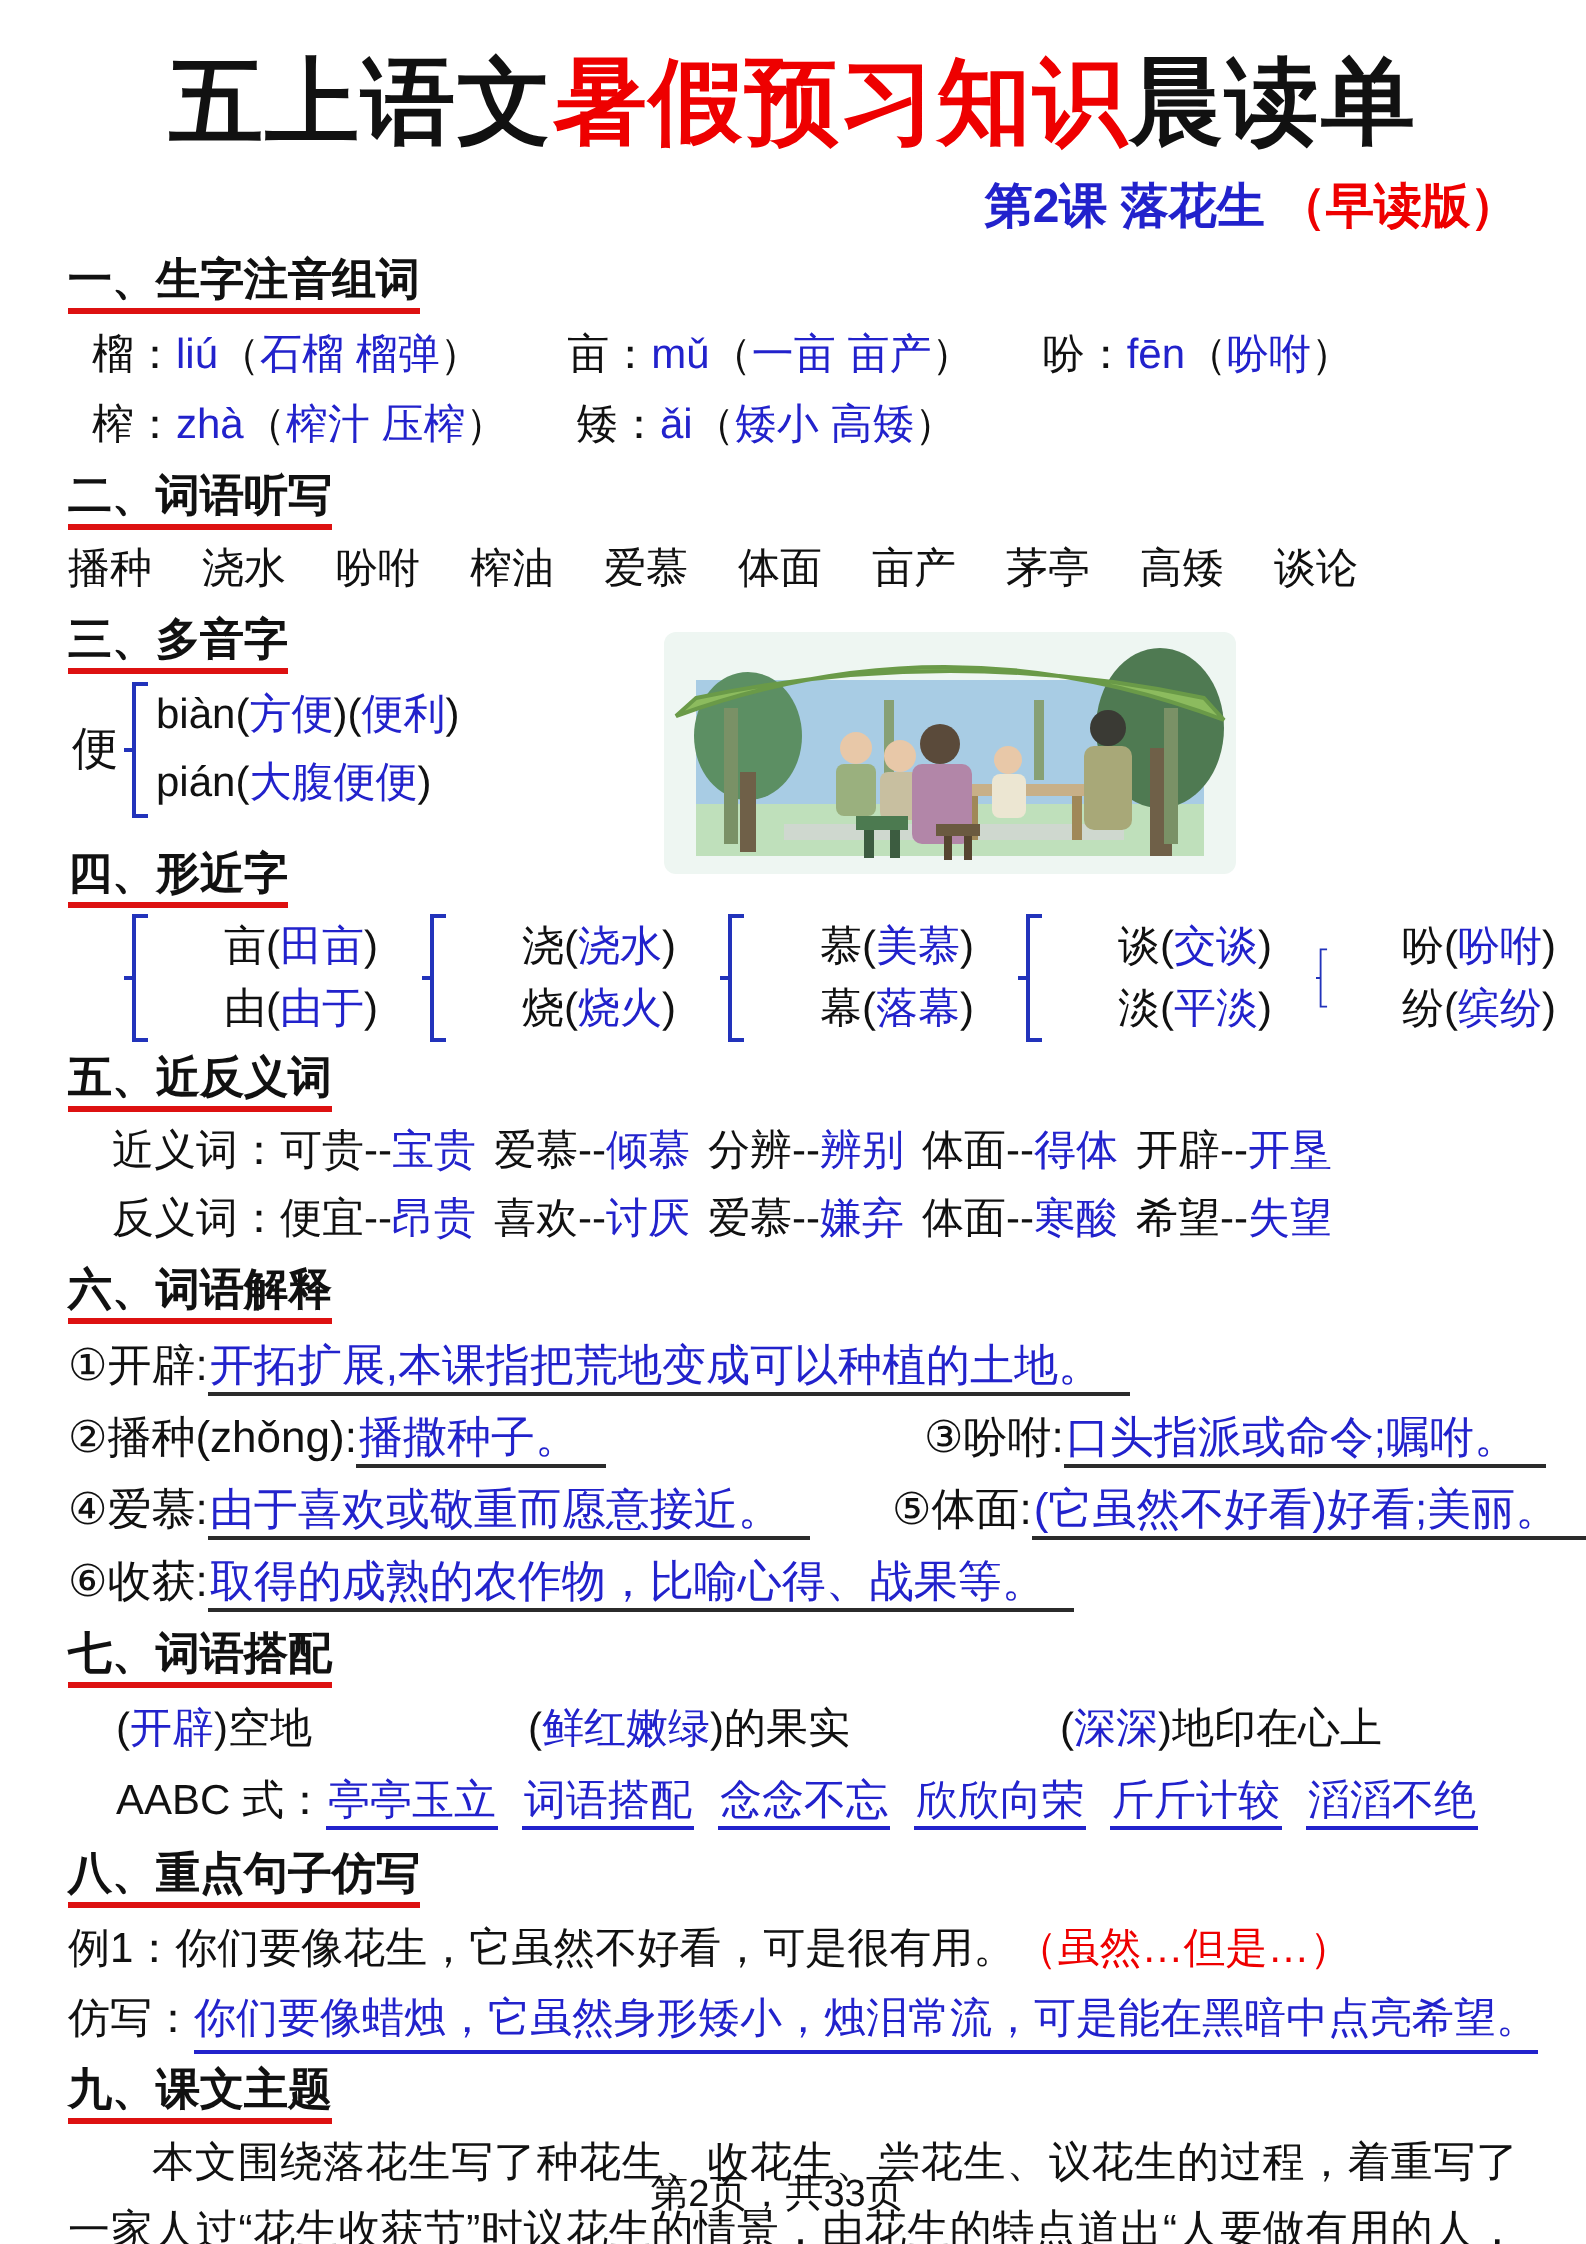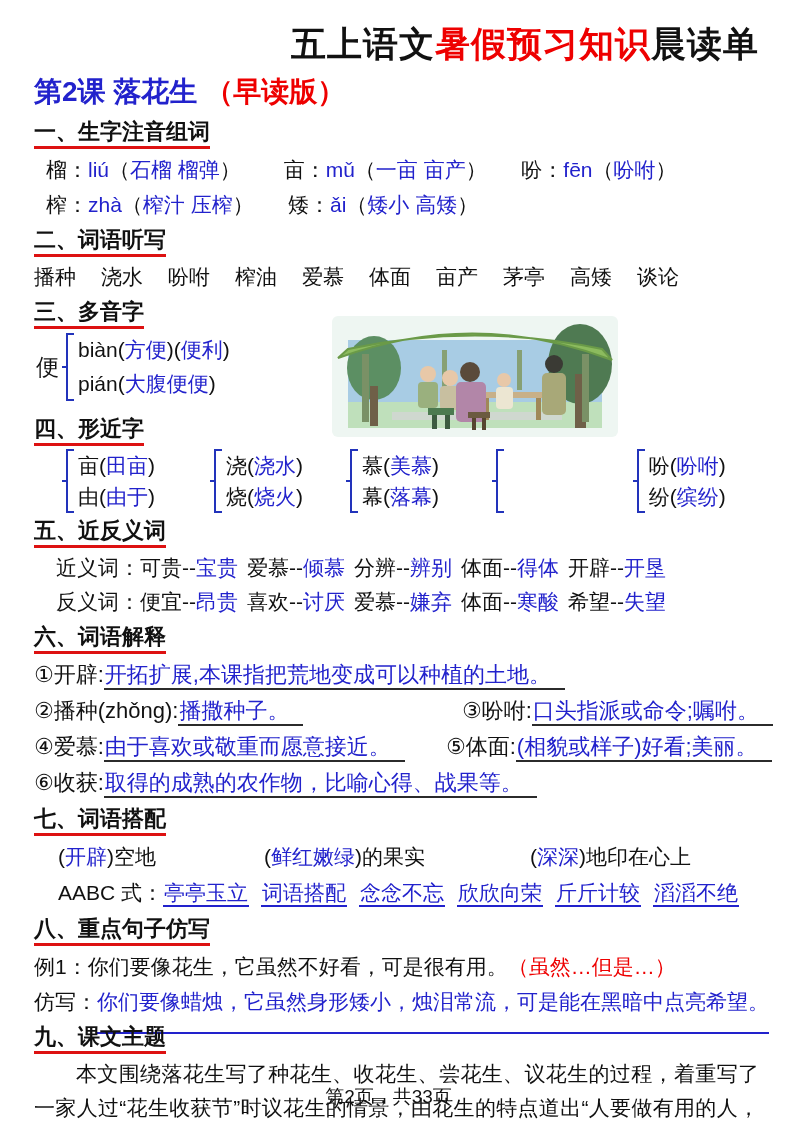--- a/index.html
+++ b/index.html
@@ -11,46 +11,46 @@
     width:793px; height:1122px; overflow:hidden;
     font-family:"Liberation Sans","DejaVu Sans",sans-serif;
     color:var(--ink);
   }
   .page{position:relative; width:793px; height:1122px; padding:0 34px;}
   .blue{color:var(--blue);}
   .red{color:var(--red);}
   .bk{color:var(--ink);}
 
   .title{
-    padding-top:24px; text-align:right;
-    font-size:35px; font-weight:900; letter-spacing:1px; line-height:1.15;
+    padding-top:24px; text-align:center;
+    font-size:47px; font-weight:900; letter-spacing:1px; line-height:1.15;
   }
   .subtitle{
-    text-align:left; font-size:28px; font-weight:bold; margin:9px 0 8px;
+    text-align:right; font-size:24px; font-weight:bold; margin:9px 0 8px;
   }
   .sec-heading{font-size:22px; font-weight:bold; margin:5px 0 3px;text-decoration:underline;}
   .sec-heading .hd{border-bottom:3px solid var(--redline); padding-bottom:1px; display:inline-block; line-height:1.18;}
 
   
   .s1-row{display:flex; padding-left:12px; line-height:35px; font-size:21px;}
   .s1-item{width:242px; white-space:nowrap;}
 
   
   .s2-words{display:flex; gap:25px; line-height:34px; font-size:21px; white-space:nowrap;}
 
   
   .s3-block{min-height:112px;}
   .poly{display:flex; align-items:center; margin:2px 0 0 2px;}
   .poly-char{font-size:23px; margin-right:2px;}
   .brace{flex:none;}
   .poly-lines{font-size:21px; line-height:34px; padding-left:3px; white-space:nowrap;}
 
   
   .fjz-row{display:flex; padding-left:28px; margin-top:3px;}
-  .fjz-group{display:flex; align-items:center; margin-right:22px;}
+  .fjz-group{display:flex; align-items:center; margin-right:22px;gap:34px;}
   .fjz-lines{font-size:21px; line-height:31px; padding-left:3px; white-space:nowrap;}
   .g1{width:145px;} .g2{width:131px;} .g3{width:143px;} .g4{width:136px;} .g5{width:120px;}
 
   
   .s5-line{padding-left:22px; font-size:21px; line-height:34px; white-space:nowrap;}
   .pair{margin-right:9px;}
 
   
   .s6-line{font-size:22px; line-height:36px; white-space:nowrap;}
   .s6-split{display:flex;}
@@ -59,21 +59,21 @@
   .def{color:var(--blue); border-bottom:2px solid var(--defline); padding:0 14px 1px 1px;}
 
   
   .s7-line1{display:flex; padding-left:24px; font-size:21px; line-height:36px; white-space:nowrap;}
   .c1{width:206px;} .c2{width:266px;}
   .s7-line2{padding-left:24px; font-size:21px; line-height:36px; white-space:nowrap;}
   .aabc{color:var(--blue); border-bottom:2px solid var(--blue); padding:0 1px 1px; margin-right:12px;}
 
   
   .s8-line{font-size:21px; line-height:35px; white-space:nowrap;}
-  .imitate{color:var(--blue); border-bottom:2px solid var(--blue); padding-bottom:19px;}
+  .imitate{color:var(--blue); border-bottom:2px solid var(--blue); padding-bottom:4px;}
 
   
   .s9-para{font-size:21px; line-height:34px; text-indent:2em; text-align:justify; margin-top:2px;}
 
   .footer{position:absolute; left:0; right:16px; bottom:12px; text-align:center; font-size:19px;}
 
   
   .illus{position:absolute; left:332px; top:316px; width:286px; height:121px;}
 </style>
 </head>
@@ -185,20 +185,24 @@
         </svg>
       <div class="fjz-lines">
         <div><span class="bk">慕(</span><span class="blue">美慕</span><span class="bk">)</span></div>
         <div><span class="bk">幕(</span><span class="blue">落幕</span><span class="bk">)</span></div>
       </div>
     </div>
     <div class="fjz-group g4">
       <svg width="13" height="64" viewBox="0 0 13 64">
           <path d="M12 1 H5 V63 H12 M5 32 H0" fill="none" stroke="#2233bb" stroke-width="2"></path>
         </svg>
+      <div class="fjz-lines">
+        <div><span class="bk">谈(</span><span class="blue">交谈</span><span class="bk">)</span></div>
+        <div><span class="bk">淡(</span><span class="blue">平淡</span><span class="bk">)</span></div>
+      </div>
     </div>
     <div class="fjz-group g5">
       <svg width="13" height="64" viewBox="0 0 13 64">
           <path d="M12 1 H5 V63 H12 M5 32 H0" fill="none" stroke="#2233bb" stroke-width="2"></path>
         </svg>
       <div class="fjz-lines">
         <div><span class="bk">吩(</span><span class="blue">吩咐</span><span class="bk">)</span></div>
         <div><span class="bk">纷(</span><span class="blue">缤纷</span><span class="bk">)</span></div>
       </div>
     </div>
@@ -213,21 +217,21 @@
   </div>
 
   <div class="sec-heading"><span class="hd">六、词语解释</span></div>
   <div class="s6-line"><span class="bk">①开辟:</span><span class="def">开拓扩展,本课指把荒地变成可以种植的土地。</span></div>
   <div class="s6-line s6-split">
     <span class="s6-left2"><span class="bk">②播种(zhǒng):</span><span class="def">播撒种子。</span></span>
     <span><span class="bk">③吩咐:</span><span class="def">口头指派或命令;嘱咐。</span></span>
   </div>
   <div class="s6-line s6-split">
     <span class="s6-left3"><span class="bk">④爱慕:</span><span class="def">由于喜欢或敬重而愿意接近。</span></span>
-    <span><span class="bk">⑤体面:</span><span class="def">(相貌或样子)好看;美丽。</span></span>
+    <span><span class="bk">⑤体面:</span><span class="def">(它虽然不好看)好看;美丽。</span></span>
   </div>
   <div class="s6-line"><span class="bk">⑥收获:</span><span class="def">取得的成熟的农作物，比喻心得、战果等。</span></div>
 
   <div class="sec-heading"><span class="hd">七、词语搭配</span></div>
   <div class="s7-line1">
     <span class="c1"><span class="bk">(</span><span class="blue">开辟</span><span class="bk">)</span><span class="bk">空地</span></span>
     <span class="c2"><span class="bk">(</span><span class="blue">鲜红嫩绿</span><span class="bk">)</span><span class="bk">的果实</span></span>
     <span class="c3"><span class="bk">(</span><span class="blue">深深</span><span class="bk">)</span><span class="bk">地印在心上</span></span>
   </div>
   <div class="s7-line2">

